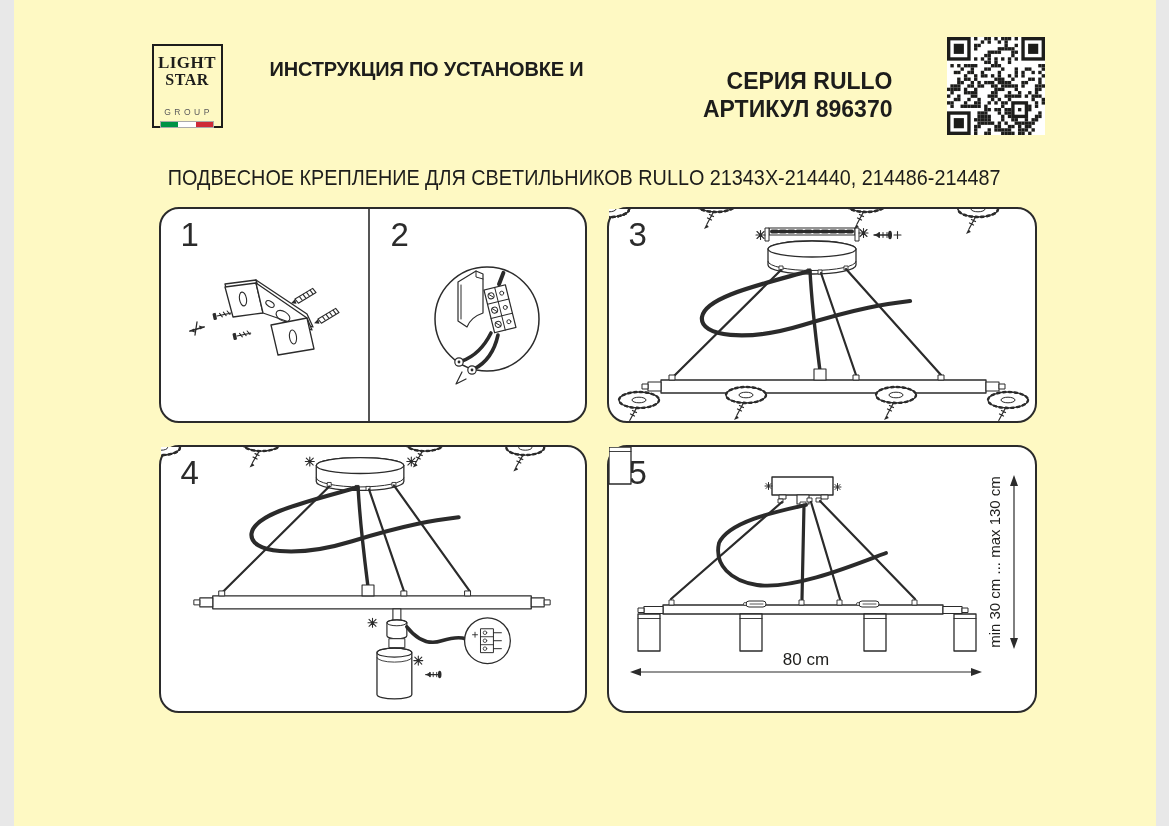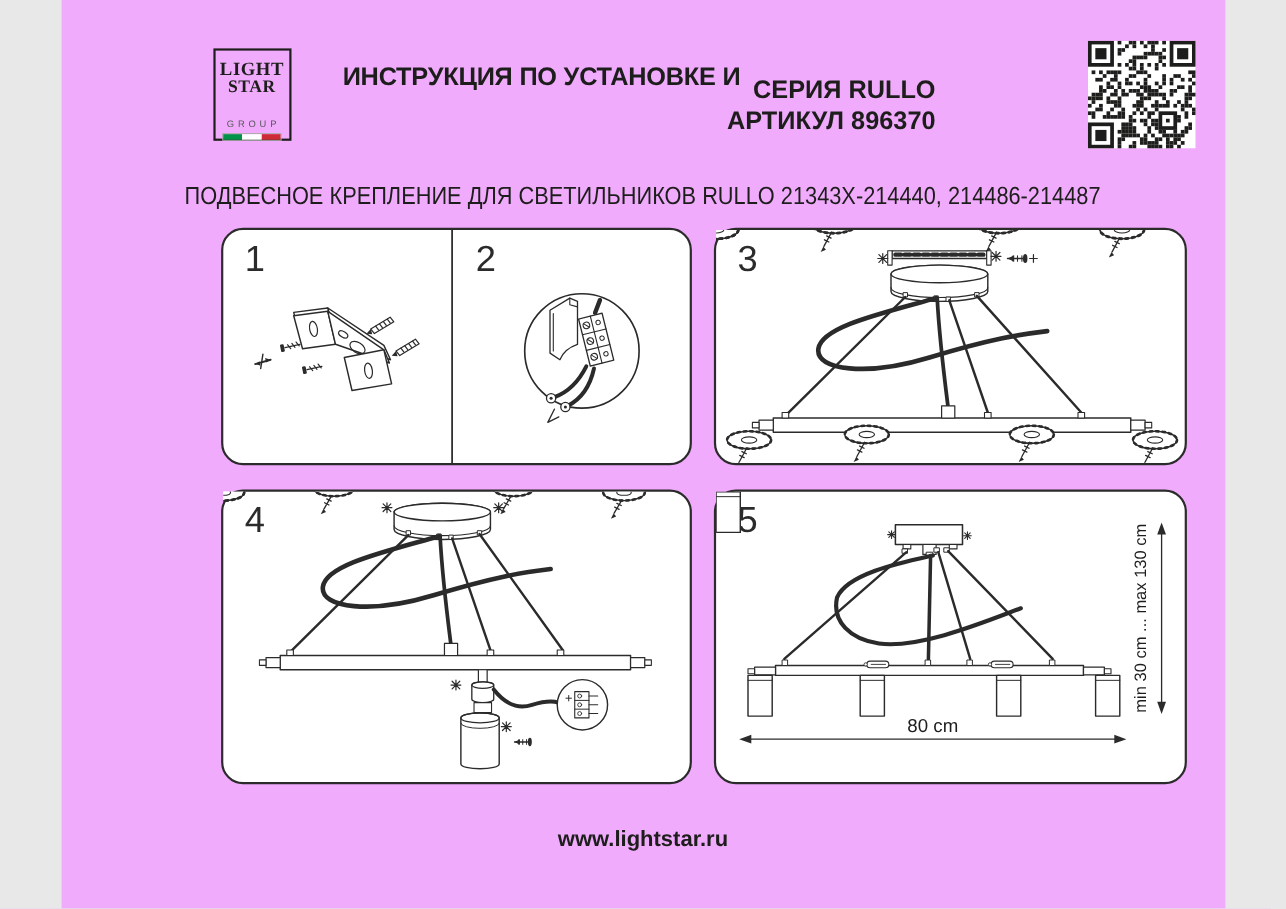--- a/index.html
+++ b/index.html
@@ -1,26 +1,26 @@
 <!DOCTYPE html>
 <html><head>
 <meta charset="utf-8">
 <style>
   html,body{margin:0;padding:0;background:#e8e8e8;}
-  .page{position:relative;width:1058px;height:826px;background:#f0abfc;margin:0 auto;
+  .page{position:relative;width:1142px;height:826px;background:#fef9c3;margin:0 auto;
         font-family:"Liberation Sans",sans-serif;color:#1d1d1b;overflow:hidden;}
   
   .logo{position:absolute;left:138px;top:44px;width:71px;height:84px;border:2px solid #1d1d1b;
         box-sizing:border-box;text-align:center;padding-top:9px;}
   .logo-light{font-family:"Liberation Serif",serif;font-weight:bold;font-size:17px;line-height:16px;letter-spacing:.5px;}
   .logo-star{font-family:"Liberation Serif",serif;font-weight:bold;font-size:16px;line-height:18px;letter-spacing:.5px;}
   .logo-group{font-size:8.5px;letter-spacing:3.5px;color:#58585a;margin-top:18px;margin-left:3px;}
   .logo-flag{display:flex;width:52px;height:5px;margin:4px auto 0;border:1px solid #aaa;}
   .logo-flag span{flex:1;}
-  .title{position:absolute;left:256px;top:55px;font-size:23px;font-weight:bold;line-height:28px;letter-spacing:-.2px;}
+  .title{position:absolute;left:256px;top:55px;font-size:20px;font-weight:bold;line-height:28px;letter-spacing:-.2px;}
   .series{position:absolute;right:263px;top:67px;font-size:23px;font-weight:bold;line-height:28px;text-align:right;}
   .qr{position:absolute;left:933px;top:37px;width:98px;height:98px;}
   .subtitle{position:absolute;left:0;top:165px;width:100%;text-align:center;font-size:22.5px;font-weight:normal;white-space:nowrap;}
   .subtitle span{display:inline-block;transform:scaleX(.88);transform-origin:center;}
   
   .box{position:absolute;border:2px solid #2b2b2b;border-radius:20px;box-sizing:border-box;background:#fff;}
   #box12{left:145px;top:207px;width:428px;height:216px;}
   #box3 {left:593px;top:207px;width:430px;height:216px;}
   #box4 {left:145px;top:445px;width:428px;height:268px;}
   #box5 {left:593px;top:445px;width:430px;height:268px;}
@@ -689,15 +689,14 @@
       </g>
       <g>
         <path class="ln" d="M405 36 V194" stroke-width="1.2"></path>
         <path class="fb" d="M405 28 l-4 11 h8 z"></path>
         <path class="fb" d="M405 202 l-4 -11 h8 z"></path>
         <text transform="translate(391 115) rotate(-90)" text-anchor="middle" font-size="15">min 30 cm ... max 130 cm</text>
       </g>
     </svg>
   </div>
 
-  <div class="footer"><span>www.lightstar.ru</span></div>
 
 </div>
 
 </body></html>

